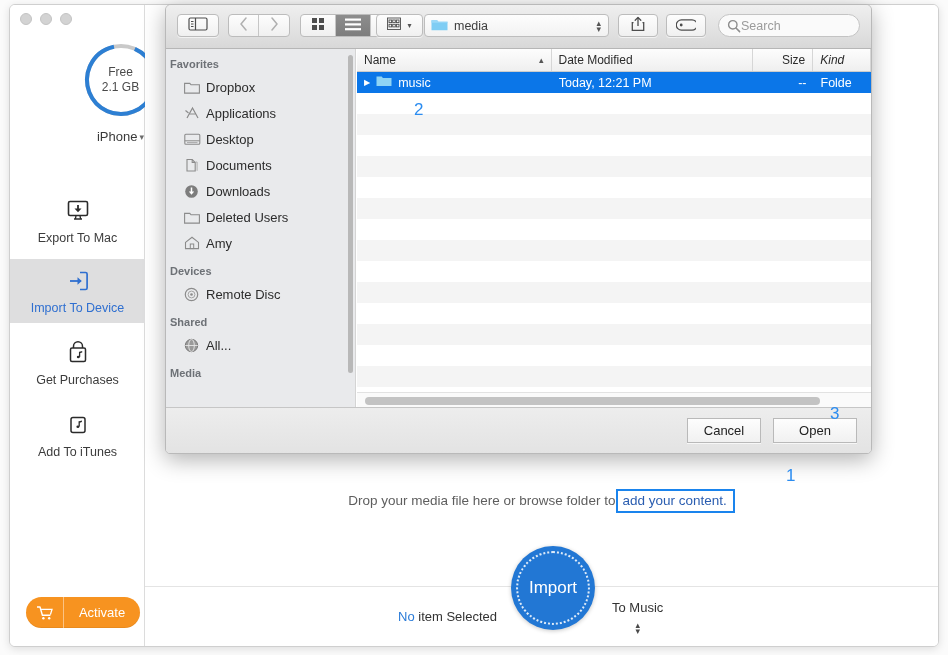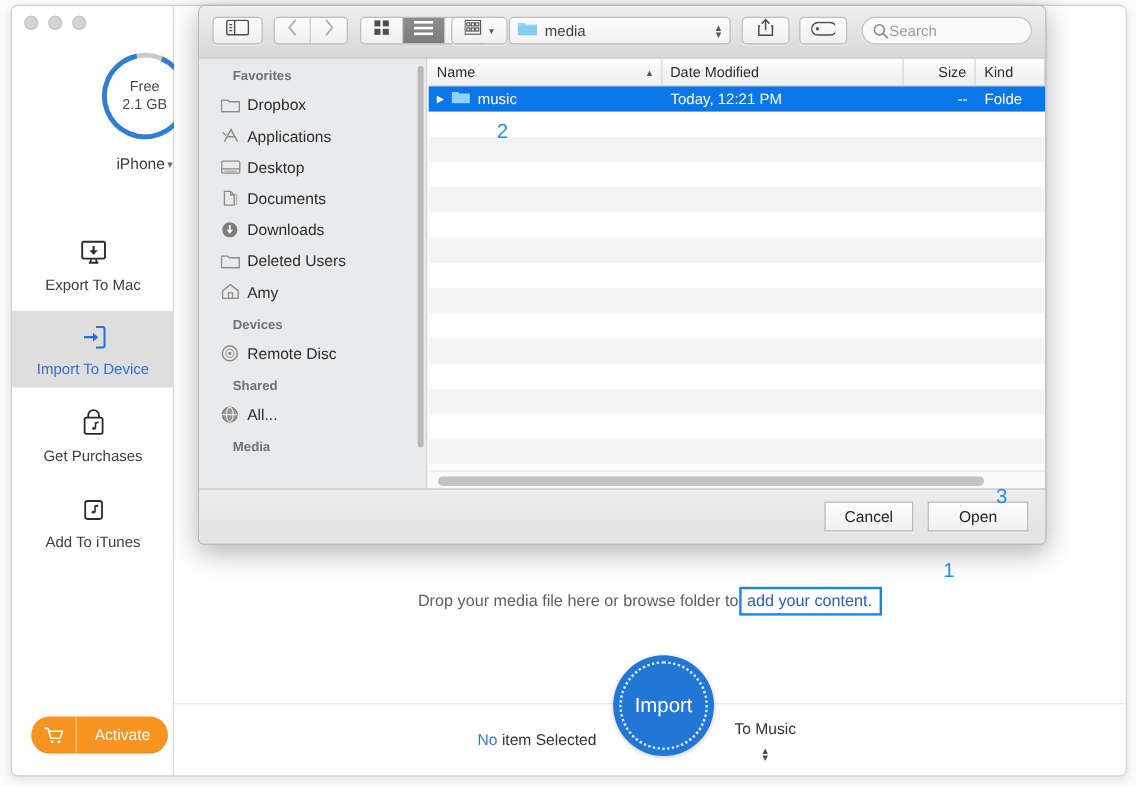--- a/index.html
+++ b/index.html
@@ -171,21 +171,21 @@
 
   .dlg-body { position: absolute; left: 0; top: 44px; right: 0; bottom: 46px; background: #fff; }
 
   .dlg-sidebar {
     position: absolute; left: 0; top: 0; width: 190px; height: 100%;
     background: #e9eaec; border-right: 1px solid #d4d4d4;
     overflow: hidden;
   }
   .sb-head {
     font-size: 11px; color: #6d7176; font-weight: bold;
-    padding: 9px 0 4px 28px;
+    padding: 9px 0 4px 4px;
   }
   .sb-item {
     height: 26px; display: flex; align-items: center;
     padding-left: 18px; font-size: 13px; color: #2c2c2c;
   }
   .sb-item .sic { width: 22px; display: flex; align-items: center; justify-content: flex-start; }
   .sb-scroll {
     position: absolute; right: 2px; top: 6px; width: 5px; height: 318px;
     background: #b8b8b8; border-radius: 3px;
   }
@@ -198,21 +198,21 @@
     font-size: 12px; color: #2b2b2b;
   }
   .col-head > div {
     display: flex; align-items: center;
     border-right: 1px solid #d6d6d6; padding: 0 7px;
     position: relative;
   }
   .c-name { width: 204px; }
   .c-date { width: 211px; }
   .c-size { width: 63px; justify-content: flex-end; }
-  .c-kind { width: 60px; }
+  .c-kind { width: 60px; font-style: italic; }
   .sortarrow { position: absolute; right: 7px; font-size: 9px; color: #555; }
 
   .row { height: 21px; display: flex; align-items: center; font-size: 12.5px; }
   .row.alt { background: #f4f4f4; }
   .row.sel { background: #0b76e8; color: #fff; }
   .row .rn { width: 204px; display: flex; align-items: center; padding-left: 7px; }
   .row .rd { width: 211px; padding-left: 7px; }
   .row .rs { width: 63px; text-align: right; padding-right: 7px; }
   .row .rk { width: 60px; padding-left: 7px; white-space: nowrap; overflow: hidden; }
   .tri { font-size: 8px; margin-right: 6px; }

